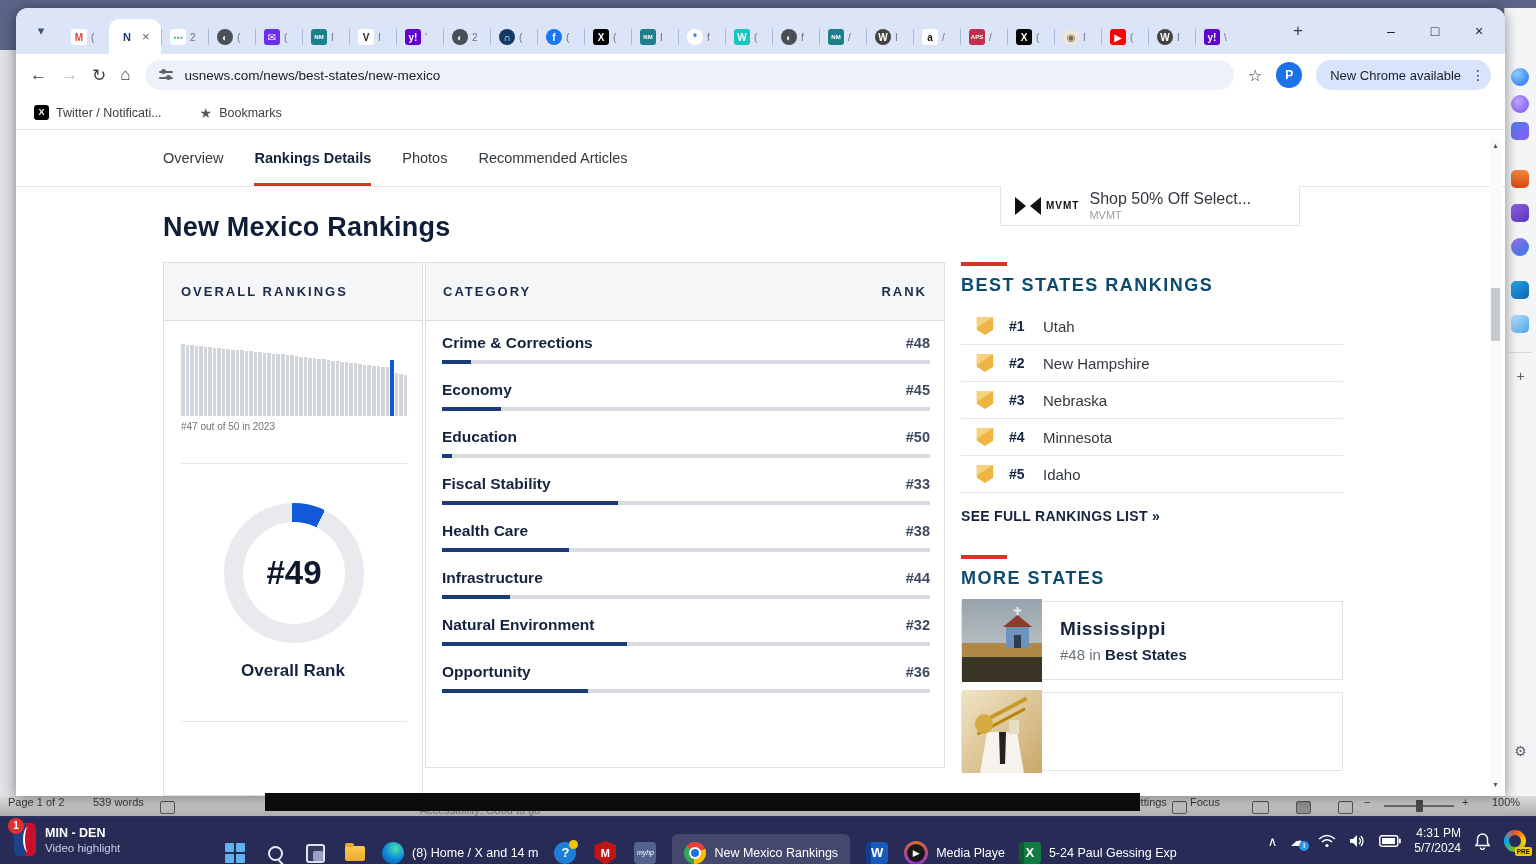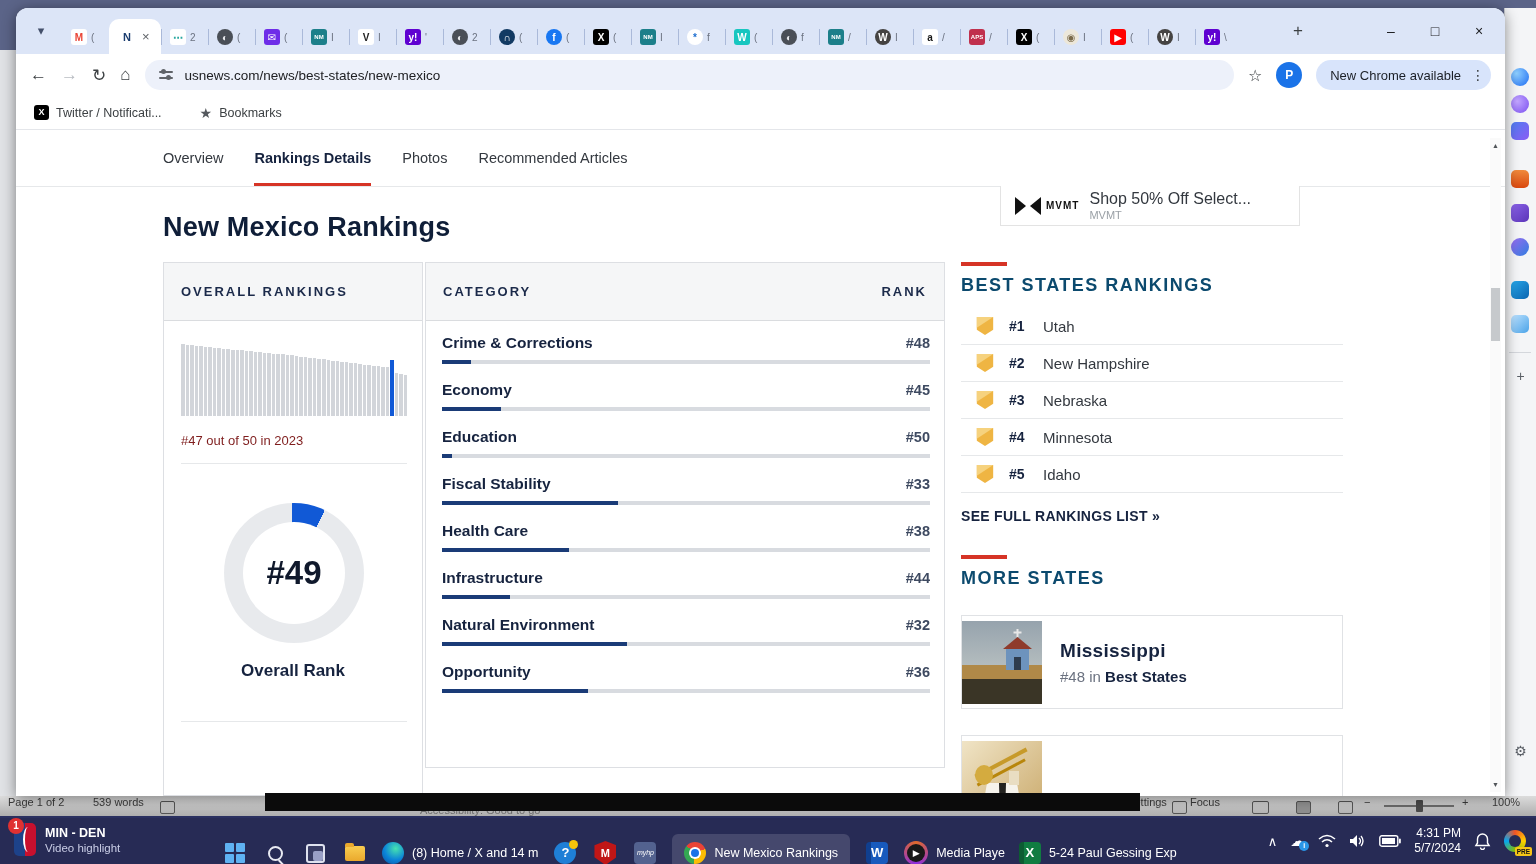--- a/index.html
+++ b/index.html
@@ -129,21 +129,21 @@
   .ad-head{font-size:16px;color:#33383f;}
   .ad-sub{font-size:11px;color:#9aa0a6;margin-top:1px;}
 
   .h1{position:absolute;left:147px;top:82px;font-size:27px;font-weight:800;color:#0f1e38;letter-spacing:.2px;}
 
   .card{position:absolute;background:#fff;border:1px solid #dddfe3;box-sizing:border-box;overflow:hidden;}
   .card-header{height:58px;background:#f5f6f7;border-bottom:1px solid #dadcdf;display:flex;align-items:center;justify-content:space-between;padding:0 17px;font-size:13px;font-weight:700;letter-spacing:2px;color:#1b2a4a;box-sizing:border-box;}
   .card-left{left:147px;top:132px;width:260px;height:534px;}
   .barchart{position:absolute;left:17px;top:81px;width:226px;height:72px;display:flex;align-items:flex-end;gap:1px;}
   .barchart i{flex:1;background:#d2d5da;}
-  .chart-caption{position:absolute;left:17px;top:170px;font-size:13px;color:#7f1d1d;}
+  .chart-caption{position:absolute;left:17px;top:158px;font-size:10px;color:#737373;}
   .hdiv{position:absolute;left:17px;width:226px;height:1px;background:#e6e8ea;}
   .donut{position:absolute;left:60px;top:240px;width:140px;height:140px;border-radius:50%;display:flex;align-items:center;justify-content:center;}
   .donut:before{content:"";position:absolute;left:19px;top:19px;width:102px;height:102px;border-radius:50%;background:#fff;}
   .donut-val{position:relative;font-size:33px;font-weight:800;color:#10192c;z-index:1;}
   .donut-label{position:absolute;left:0;top:398px;width:100%;text-align:center;font-size:17px;font-weight:700;color:#16233f;}
   .methodology{position:absolute;left:17px;top:478px;width:228px;font-size:14.5px;line-height:1.45;color:#4b5563;}
   .methodology a{color:#2e6bd0;text-decoration:none;}
 
   .card-mid{left:409px;top:132px;width:520px;height:506px;}
   .cat-rows{position:absolute;left:16px;top:58px;width:488px;}
@@ -157,21 +157,21 @@
   
   .sidebar{position:absolute;left:945px;top:132px;width:382px;}
   .red-kicker{width:46px;height:4px;background:var(--red);}
   .side-title{margin-top:9px;font-size:18px;font-weight:800;letter-spacing:1.5px;color:#0c4a6e;}
   .rank-row{height:36px;display:flex;align-items:center;border-bottom:1px solid #e6e8ea;padding-left:14px;gap:0;}
   .badge-gold{width:20px;height:20px;margin-right:14px;}
   .rank-num{width:34px;font-size:14px;font-weight:800;color:#16233f;}
   .rank-state{font-size:15px;color:#33383f;}
   .see-full{margin-top:15px;font-size:14px;font-weight:800;color:#16233f;letter-spacing:.3px;}
   .more-block{margin-top:31px;}
-  .state-card{margin-top:26px;height:94px;border:1px solid #e0e2e5;display:flex;align-items:center;box-sizing:border-box;background:#fff;}
+  .state-card{margin-top:12px;height:79px;border:1px solid #e0e2e5;display:flex;align-items:center;box-sizing:border-box;background:#fff;}
   .thumb{width:80px;height:83px;flex:0 0 auto;}
   .sc-text{padding-left:18px;}
   .sc-name{font-size:19px;font-weight:800;color:#16233f;letter-spacing:.3px;}
   .sc-sub{margin-top:6px;font-size:15px;color:#6b7280;}
   .sc-sub b{color:#16233f;font-weight:700;}
 
   
   .scrollbar{position:absolute;right:4px;top:8px;width:11px;height:654px;background:#fafafa;}
   .sb-arrow{position:absolute;left:0;width:11px;text-align:center;font-size:7px;color:#505458;}
   .sb-thumb{position:absolute;left:1px;top:150px;width:9px;height:53px;background:#c6c9cc;}

